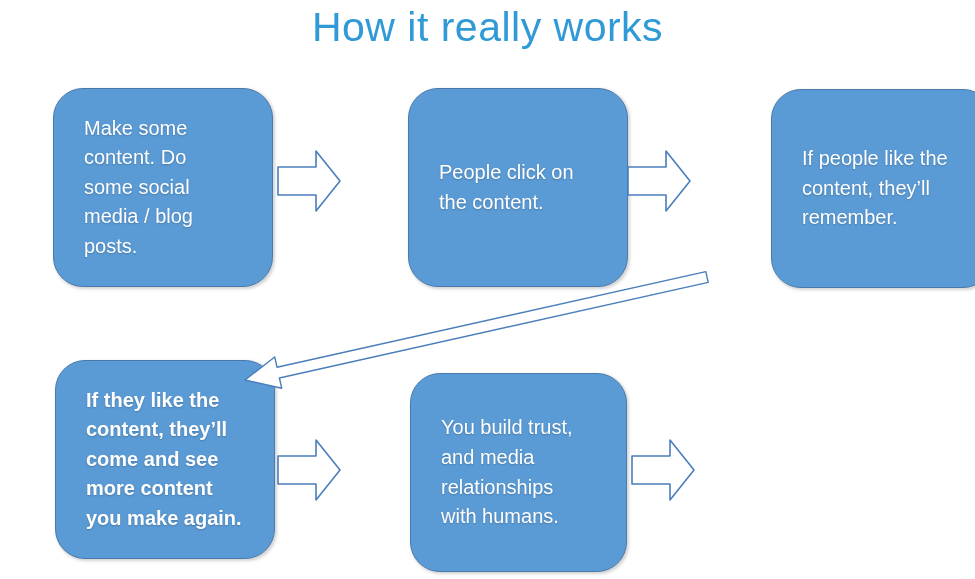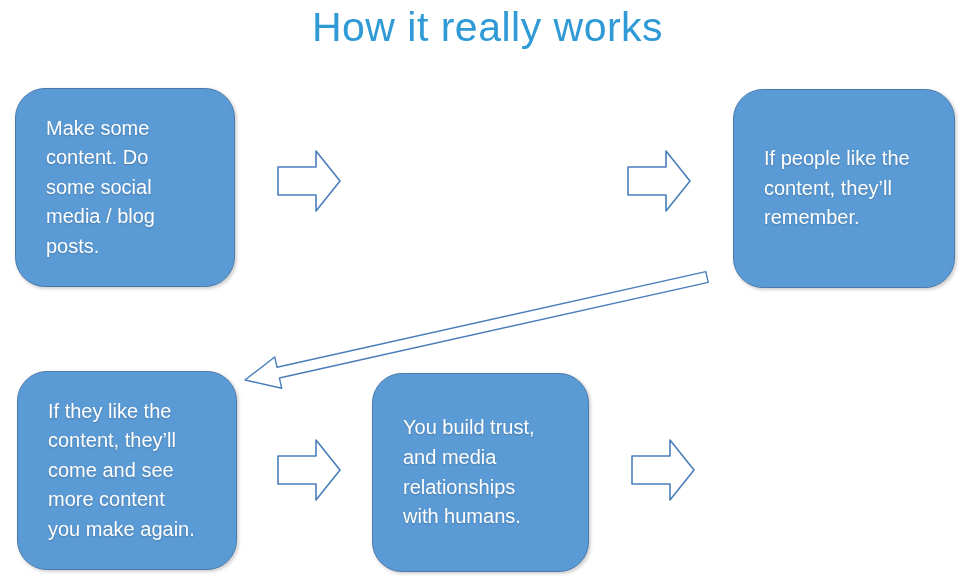--- a/index.html
+++ b/index.html
@@ -27,34 +27,35 @@
     position: absolute;
     width: 220px;
     height: 199px;
     background: #5b9bd5;
     border: 1.6px solid #4a7aad;
     border-radius: 30px;
     box-sizing: border-box;
     display: flex;
     align-items: center;
     box-shadow: 1.5px 1.5px 3px rgba(110, 110, 110, 0.3);
+    margin-left: 38px;
   }
   .box p {
     margin: 0;
     padding: 0 10px 0 30px;
     color: #ffffff;
     font-size: 20px;
     line-height: 1.48;
     white-space: pre-line;
     text-shadow: 0 1px 2px rgba(0, 0, 0, 0.22);
   }
   .b1 { left: 15px;  top: 88px;  }
   .b2 { left: 370px; top: 88px;  }
   .b3 { left: 733px; top: 89px;  width: 222px; }
-  .b4 { left: 17px;  top: 371px; }
+  .b4 { left: 17px;  top: 360px; font-weight: bold; }
   .b5 { left: 372px; top: 373px; width: 217px; }
   .b6 { left: 733px; top: 370px; width: 221px; }
   .arrow {
     position: absolute;
     width: 66px;
     height: 66px;
   }
   .a1 { left: 276px; top: 148px; }
   .a2 { left: 626px; top: 148px; }
   .a3 { left: 276px; top: 437px; }
@@ -75,20 +76,24 @@
   <h1 class="title">How it really works</h1>
 
   <div class="box b1">
     <p>Make some
 content. Do
 some social
 media / blog
 posts.</p>
   </div>
 
+  <div class="box b2">
+    <p>People click on
+the content.</p>
+  </div>
 
   <div class="box b3">
     <p>If people like the
 content, they’ll
 remember.</p>
   </div>
 
   <div class="box b4">
     <p>If they like the
 content, they’ll

